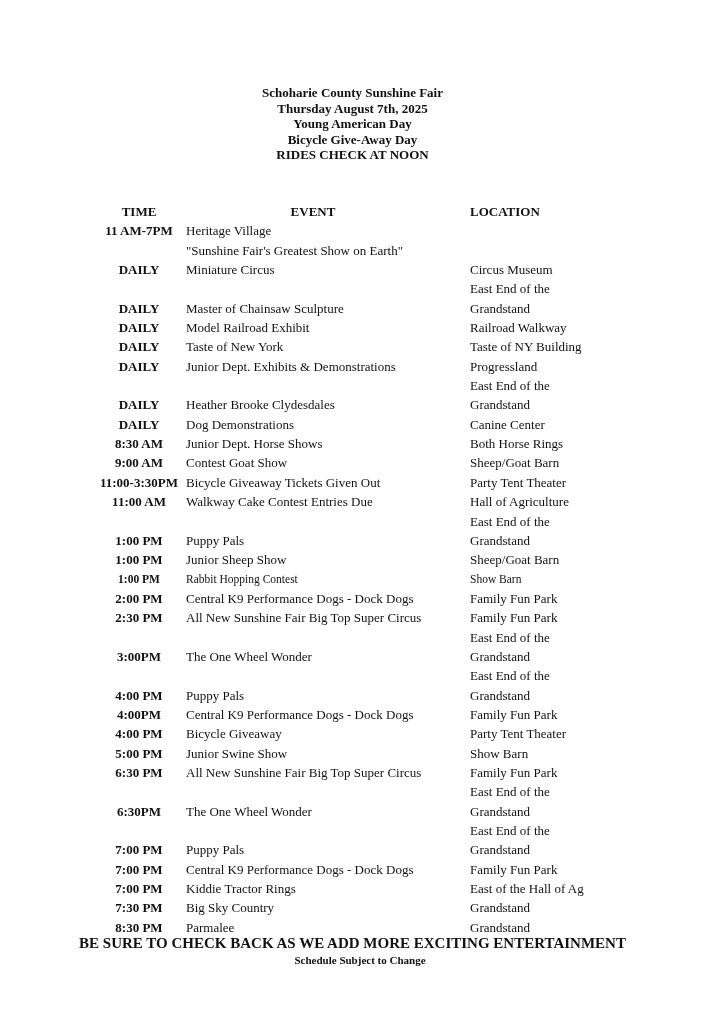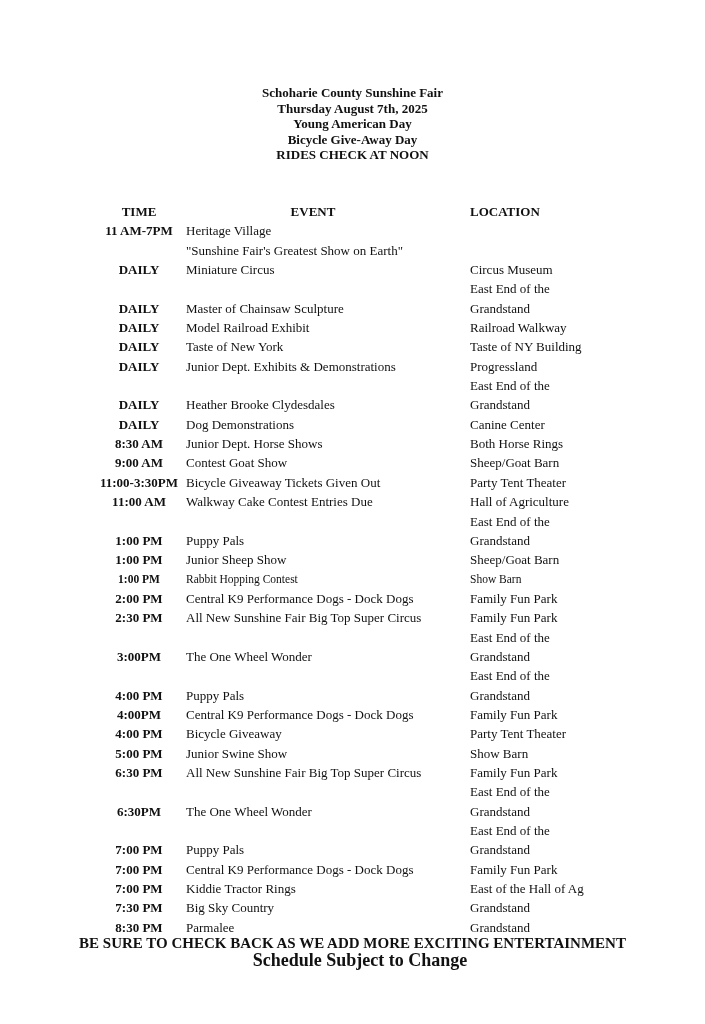--- a/index.html
+++ b/index.html
@@ -23,21 +23,21 @@
     .loc { left: 470px; width: 150px; text-align: left; }
     .loc .line { display: block; line-height: 19.35px; }
     .hdr .cell { font-weight: bold; }
     .hdr .event-h { left: 175px; width: 276px; text-align: center; }
     .small { font-size: 11.5px; }
     .footer {
       position: absolute; top: 935px; left: 0; width: 705px; text-align: center;
       font-weight: bold;
     }
     .footer .f1 { font-size: 15px; line-height: 17px; }
-    .footer .f2 { font-size: 18px; line-height: 16px; margin-left: 15px; }
+    .footer .f2 { font-size: 11px; line-height: 16px; margin-left: 15px; }
   </style>
 </head>
 <body>
 
 <div class="header">
   <div>Schoharie County Sunshine Fair</div>
   <div>Thursday August 7th, 2025</div>
   <div>Young American Day</div>
   <div>Bicycle Give-Away Day</div>
   <div>RIDES CHECK AT NOON</div>

